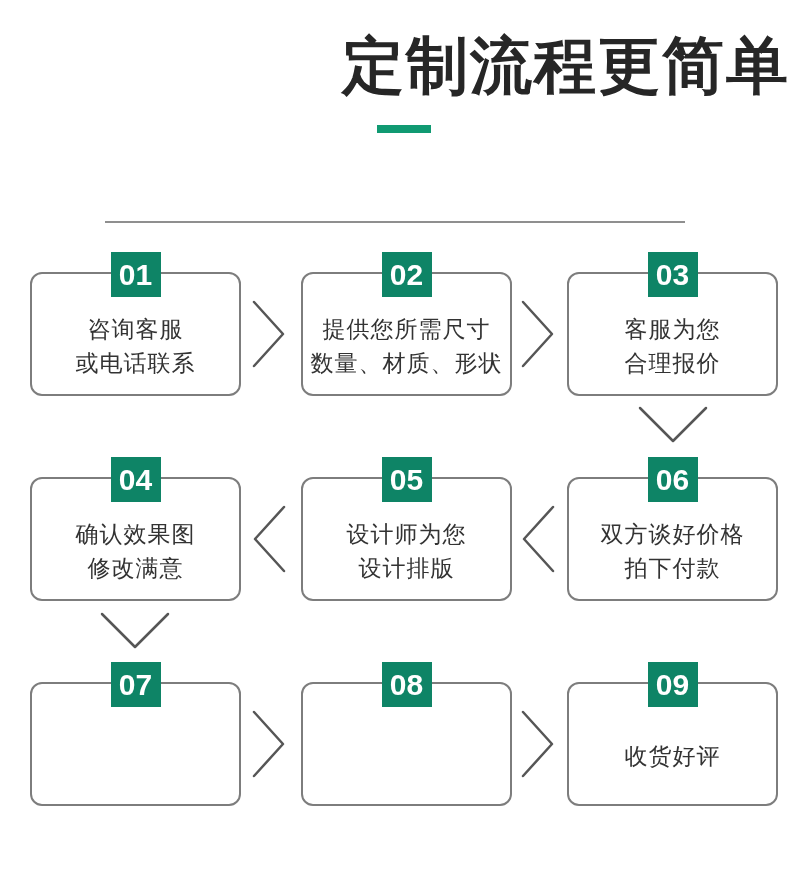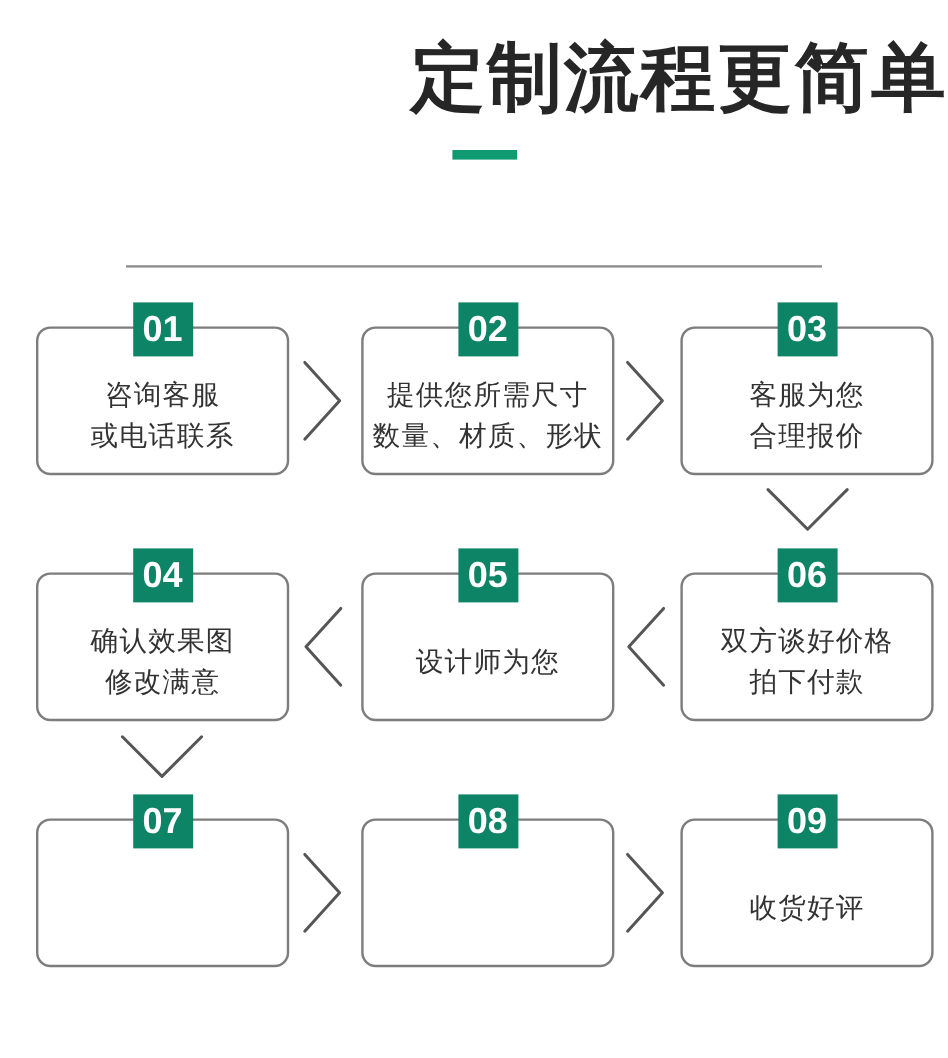--- a/index.html
+++ b/index.html
@@ -172,20 +172,21 @@
   </div>
 
   <svg class="arrow" style="left:252px; top:505px;" width="34" height="68">
     <polyline points="32,2 3,34 32,66" fill="none" stroke="#565656" stroke-width="2.5" stroke-linecap="round" stroke-linejoin="round"></polyline>
   </svg>
 
   <div class="step c2 r2">
     <div class="badge">05</div>
     <div class="step-lines">
       <div>设计师为您</div>
+      <div>设计排版</div>
     </div>
   </div>
 
   <svg class="arrow" style="left:521px; top:505px;" width="34" height="68">
     <polyline points="32,2 3,34 32,66" fill="none" stroke="#565656" stroke-width="2.5" stroke-linecap="round" stroke-linejoin="round"></polyline>
   </svg>
 
   <div class="step c3 r2">
     <div class="badge">06</div>
     <div class="step-lines">

